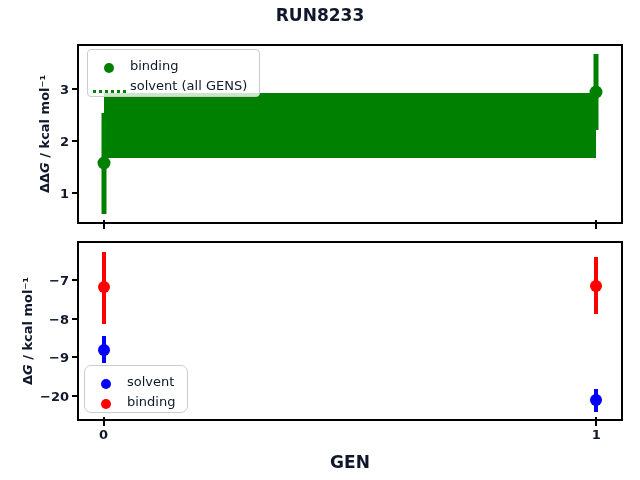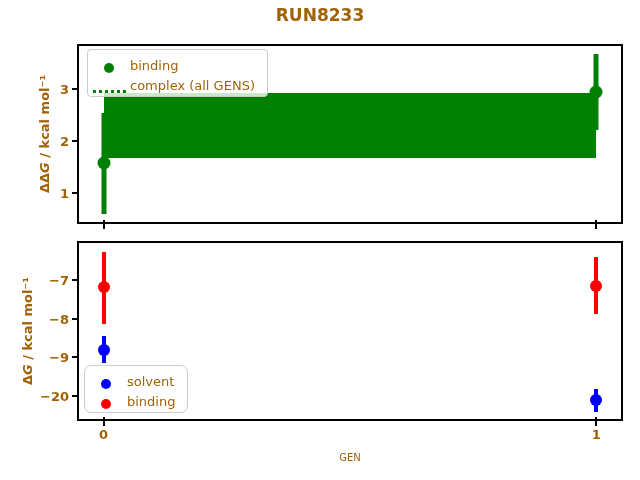--- a/index.html
+++ b/index.html
@@ -1,38 +1,38 @@
 <!DOCTYPE html>
 <html><head>
 <meta charset="utf-8">
 <style>
   html,body{margin:0;padding:0;background:#fff;}
   .figure{
     position:relative;width:640px;height:480px;background:#ffffff;
-    font-family:"DejaVu Sans", sans-serif;color:#a16207;overflow:hidden;
+    font-family:"DejaVu Sans", sans-serif;color:#0f172a;overflow:hidden;
   }
   .fig-title{
     position:absolute;left:320px;top:5px;transform:translateX(-50%);
     font-size:17px;font-weight:bold;white-space:nowrap;
   }
   .axes{position:absolute;border:2px solid #000;background:#fff;box-sizing:border-box;}
   #ax0{left:77px;top:44px;width:546px;height:180px;}
   #ax1{left:77px;top:241px;width:546px;height:180px;}
 
   .ylabel{
     position:absolute;top:50%;white-space:nowrap;
     font-size:13px;font-weight:bold;z-index:6;
   }
   #ax0 .ylabel{left:-35px;transform:translate(-50%,-50%) rotate(-90deg);}
   #ax1 .ylabel{left:-52px;transform:translate(-50%,-50%) rotate(-90deg);}
   .math-g{font-style:italic;}
 
   .xlabel{
     position:absolute;left:350px;top:452px;transform:translateX(-50%);
-    font-size:10px;font-weight:normal;
+    font-size:17px;font-weight:bold;
   }
 
   .ytick{position:absolute;right:100%;width:7px;height:2px;background:#000;transform:translateY(-50%);}
   .yticklabel{
     position:absolute;right:100%;margin-right:10px;transform:translateY(-50%);
     font-size:13px;font-weight:bold;white-space:nowrap;
   }
   .xtick{position:absolute;top:100%;margin-top:-2px;width:2px;height:9px;background:#000;transform:translateX(-50%);}
   .xticklabel{
     position:absolute;top:100%;margin-top:8px;transform:translateX(-50%);
@@ -71,21 +71,21 @@
           <div class="legend-row">
             <span class="legend-marker">
               <span class="ldot" style="background: rgb(0, 128, 0);"></span>
             </span>
             <span class="legend-label">binding</span>
           </div>
           <div class="legend-row">
             <span class="legend-marker">
               <span class="dline" style="border-top-color: rgb(0, 128, 0);"></span>
             </span>
-            <span class="legend-label">complex (all GENS)</span>
+            <span class="legend-label">solvent (all GENS)</span>
           </div>
         </div>
     </div>
   <div class="ytick" style="top: 24.5562%;"></div>
       <div class="yticklabel" style="top: 24.5562%;">3</div>
       <div class="ytick" style="top: 54.142%;"></div>
       <div class="yticklabel" style="top: 54.142%;">2</div>
       <div class="ytick" style="top: 83.7278%;"></div>
       <div class="yticklabel" style="top: 83.7278%;">1</div>
       <div class="xtick" style="left: 4.54545%;"></div>

